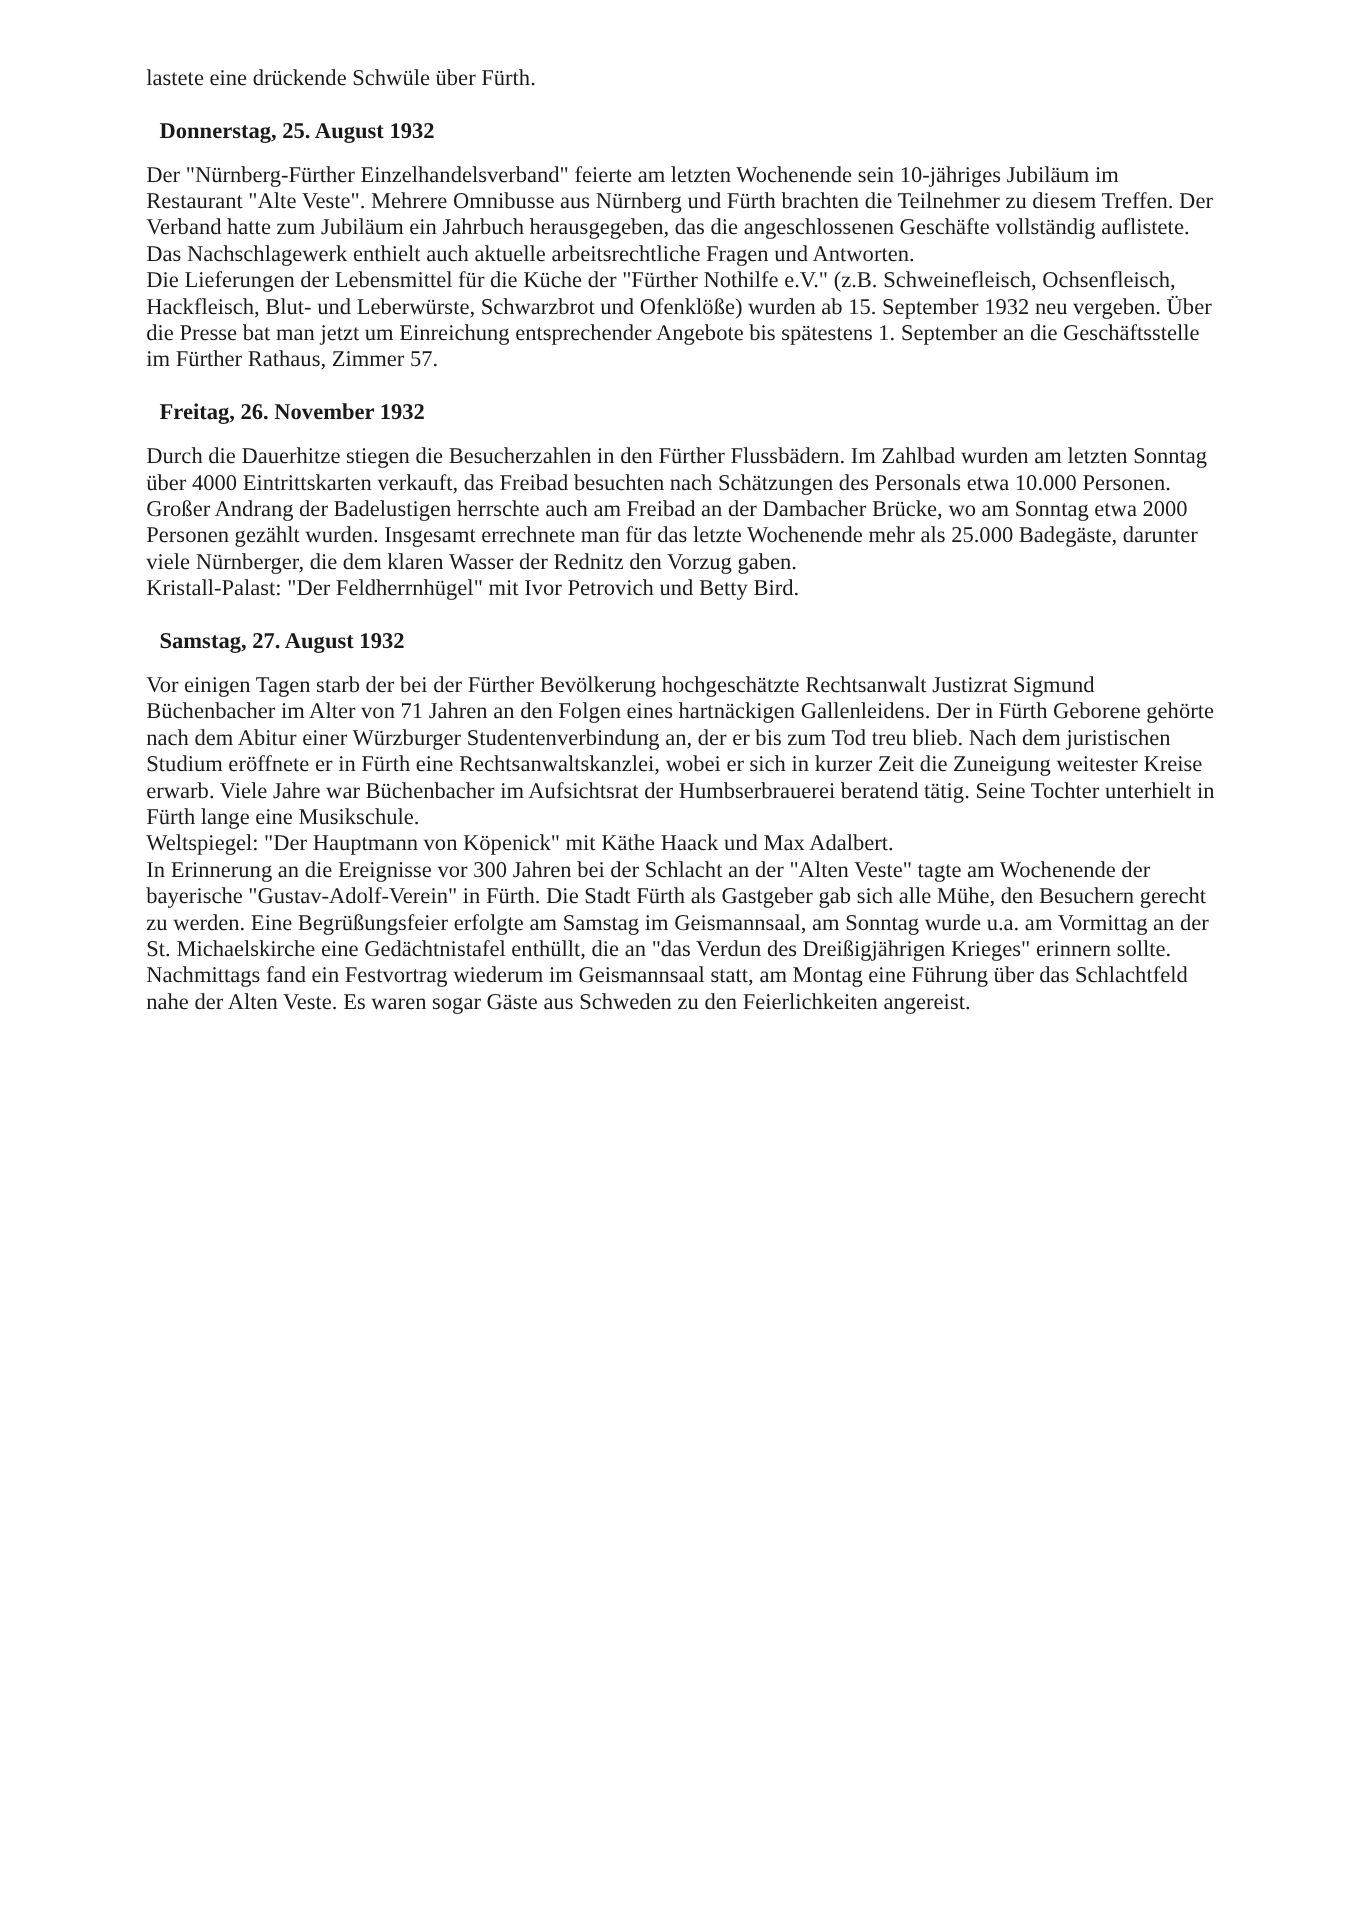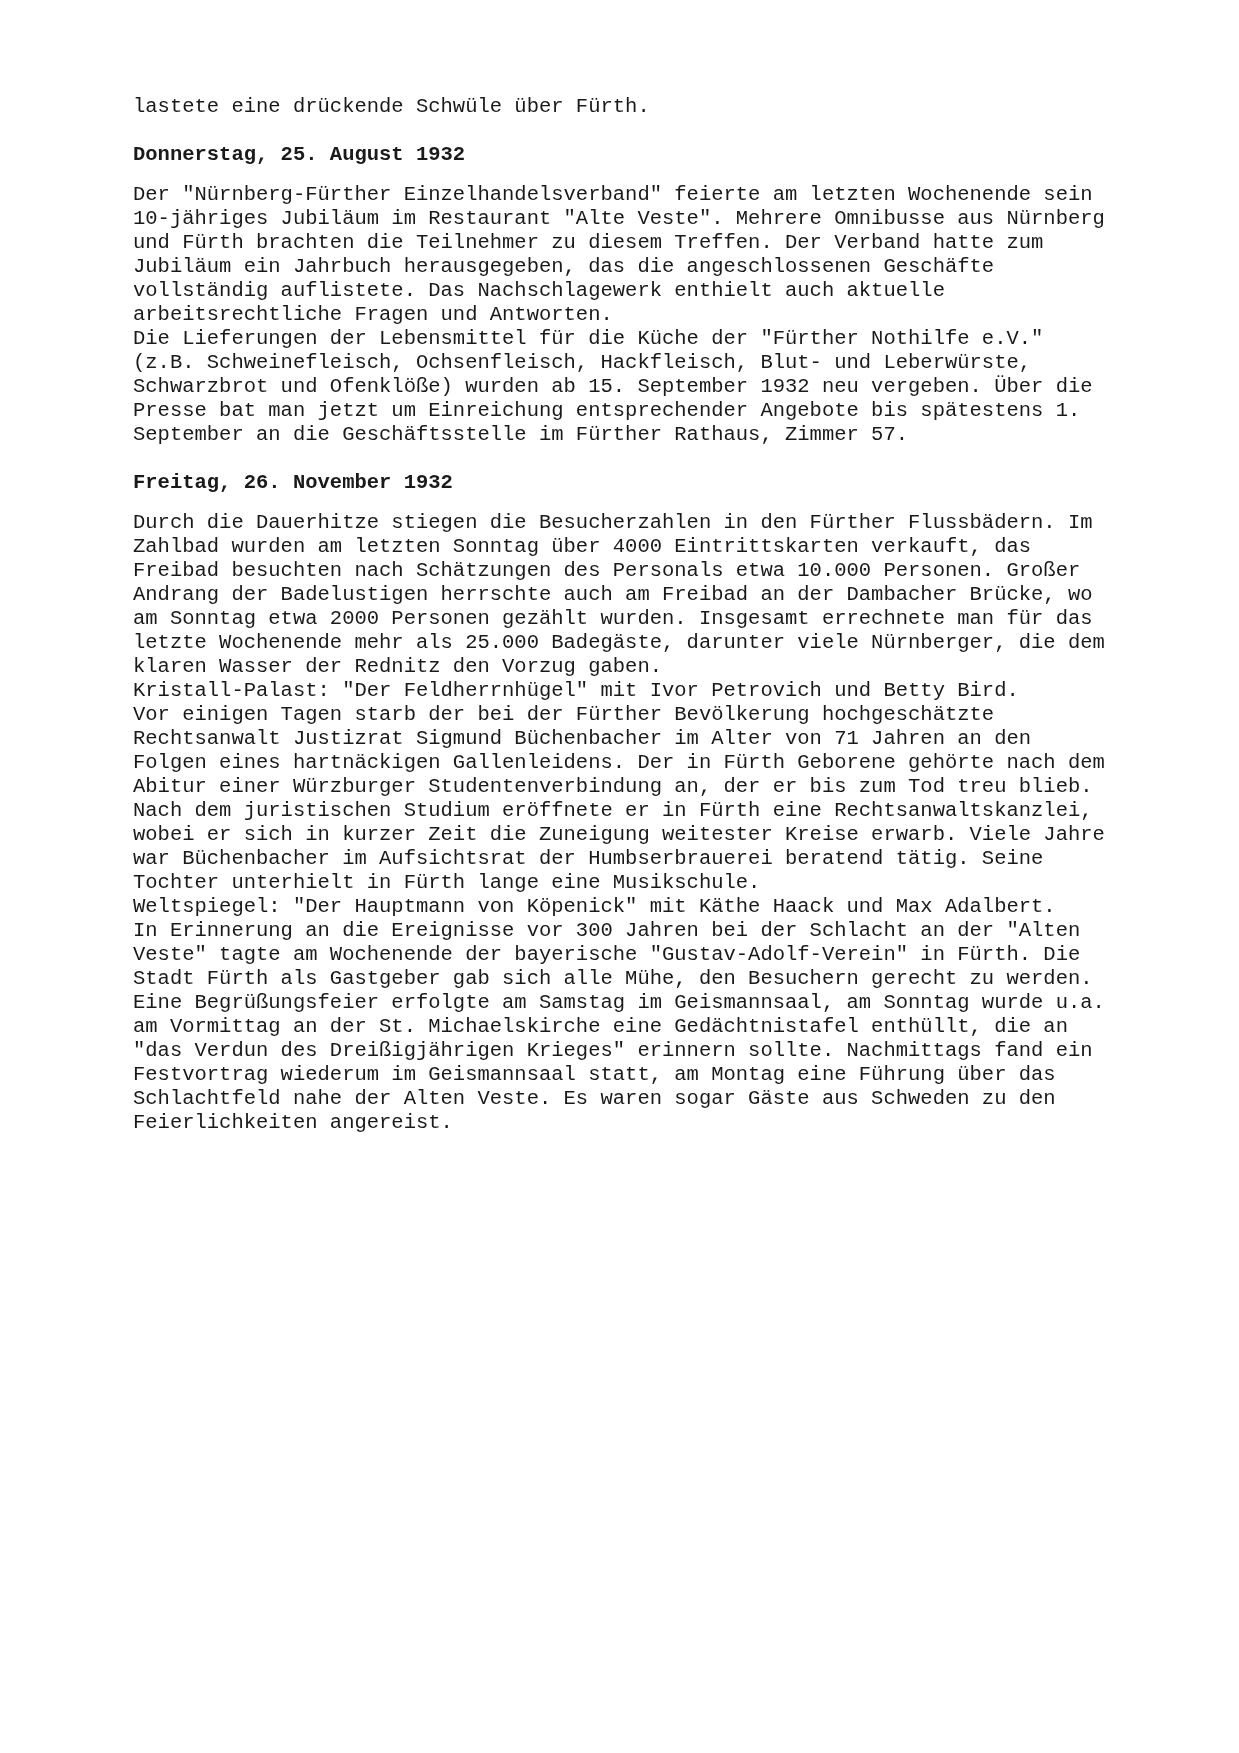--- a/index.html
+++ b/index.html
@@ -6,37 +6,37 @@
     margin: 0;
     padding: 0;
     background: #ffffff;
   }
   .page {
     position: relative;
     width: 1239px;
     height: 1753px;
     box-sizing: border-box;
     background: #ffffff;
-    padding: 95px 132px 60px 133px;
-    font-family: Liberation Mono, monospace;
+    padding: 59px 132px 60px 133px;
+    font-family: Liberation Serif, serif;
     font-size: 20.5px;
     line-height: 24px;
     color: #1a1a1a;
     overflow: hidden;
   }
   .para {
     margin: 0;
     text-align: left;
     word-spacing: normal;
   }
   .heading {
     font-size: 20.5px;
     line-height: 24px;
     font-weight: bold;
-    margin: 24px 0 16px 0;
+    margin: 24px 0 16px 12px;
     color: #1a1a1a;
   }
   section {
     margin: 0;
     padding: 0;
   }
 </style>
 </head>
 <body>
 
@@ -50,20 +50,21 @@
     <p class="para">Die Lieferungen der Lebensmittel für die Küche der "Fürther Nothilfe e.V." (z.B. Schweinefleisch, Ochsenfleisch, Hackfleisch, Blut- und Leberwürste, Schwarzbrot und Ofenklöße) wurden ab 15. September 1932 neu vergeben. Über die Presse bat man jetzt um Einreichung entsprechender Angebote bis spätestens 1. September an die Geschäftsstelle im Fürther Rathaus, Zimmer 57.</p>
   </section>
 
   <section>
     <h2 class="heading">Freitag, 26. November 1932</h2>
     <p class="para">Durch die Dauerhitze stiegen die Besucherzahlen in den Fürther Flussbädern. Im Zahlbad wurden am letzten Sonntag über 4000 Eintrittskarten verkauft, das Freibad besuchten nach Schätzungen des Personals etwa 10.000 Personen. Großer Andrang der Badelustigen herrschte auch am Freibad an der Dambacher Brücke, wo am Sonntag etwa 2000 Personen gezählt wurden. Insgesamt errechnete man für das letzte Wochenende mehr als 25.000 Badegäste, darunter viele Nürnberger, die dem klaren Wasser der Rednitz den Vorzug gaben.</p>
     <p class="para">Kristall-Palast: "Der Feldherrnhügel" mit Ivor Petrovich und Betty Bird.</p>
   </section>
 
   <section>
+    <h2 class="heading">Samstag, 27. August 1932</h2>
     <p class="para">Vor einigen Tagen starb der bei der Fürther Bevölkerung hochgeschätzte Rechtsanwalt Justizrat Sigmund Büchenbacher im Alter von 71 Jahren an den Folgen eines hartnäckigen Gallenleidens. Der in Fürth Geborene gehörte nach dem Abitur einer Würzburger Studentenverbindung an, der er bis zum Tod treu blieb. Nach dem juristischen Studium eröffnete er in Fürth eine Rechtsanwaltskanzlei, wobei er sich in kurzer Zeit die Zuneigung weitester Kreise erwarb. Viele Jahre war Büchenbacher im Aufsichtsrat der Humbserbrauerei beratend tätig. Seine Tochter unterhielt in Fürth lange eine Musikschule.</p>
     <p class="para">Weltspiegel: "Der Hauptmann von Köpenick" mit Käthe Haack und Max Adalbert.</p>
   </section>
 
   <section>
     <p class="para">In Erinnerung an die Ereignisse vor 300 Jahren bei der Schlacht an der "Alten Veste" tagte am Wochenende der bayerische "Gustav-Adolf-Verein" in Fürth. Die Stadt Fürth als Gastgeber gab sich alle Mühe, den Besuchern gerecht zu werden. Eine Begrüßungsfeier erfolgte am Samstag im Geismannsaal, am Sonntag wurde u.a. am Vormittag an der St. Michaelskirche eine Gedächtnistafel enthüllt, die an "das Verdun des Dreißigjährigen Krieges" erinnern sollte. Nachmittags fand ein Festvortrag wiederum im Geismannsaal statt, am Montag eine Führung über das Schlachtfeld nahe der Alten Veste. Es waren sogar Gäste aus Schweden zu den Feierlichkeiten angereist.</p>
   </section>
 
 </div>
 

